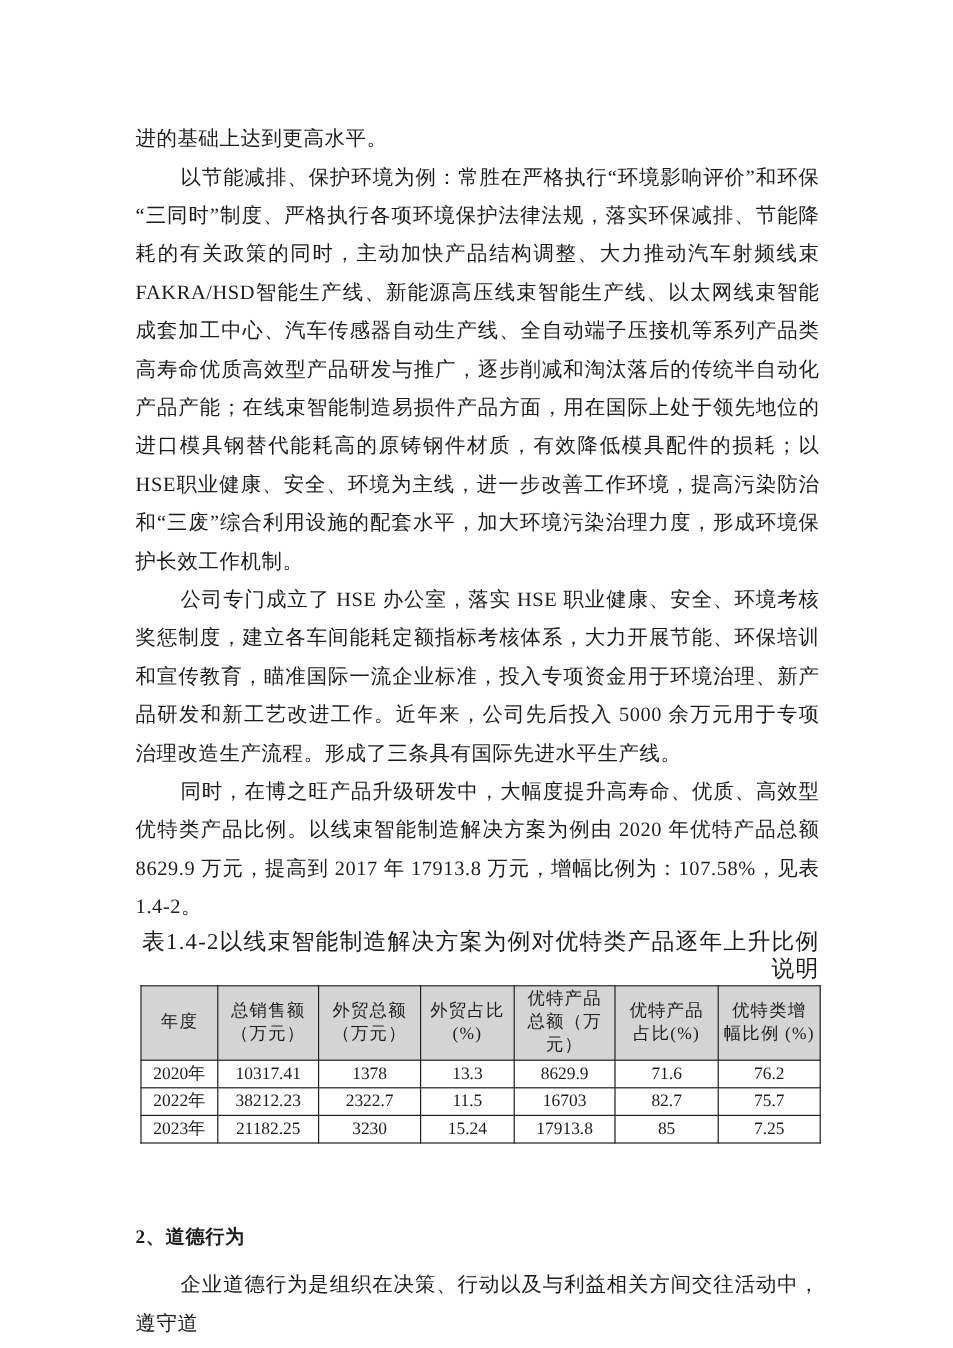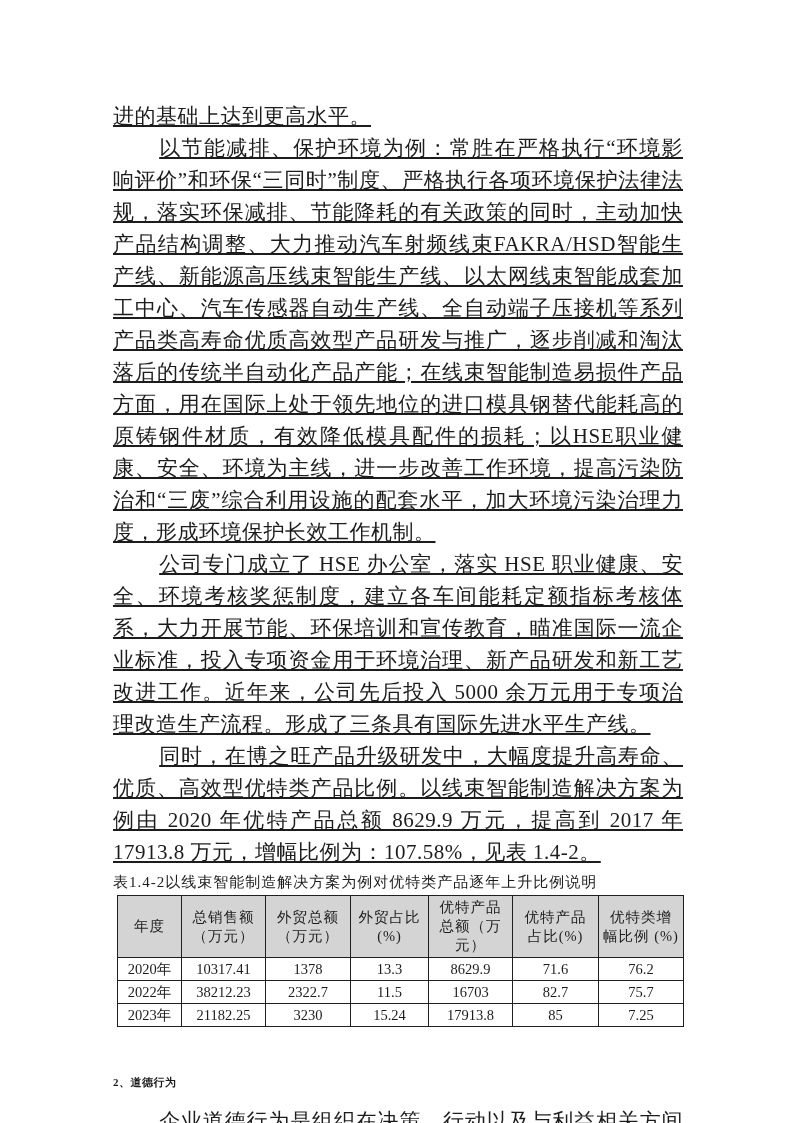--- a/index.html
+++ b/index.html
@@ -14,36 +14,35 @@
     margin: 0 auto;
     background: #ffffff;
     box-sizing: border-box;
     padding: 100px 111px 0 113px;
     font-family: "Liberation Serif", "DejaVu Serif", serif;
     color: #1c1c1c;
     overflow: hidden;
   }
   p.para {
     margin: 0;
-    font-size: 21px;
+    font-size: 17px;
     line-height: 32px;
     text-align: justify;
     text-justify: inter-ideograph;
     text-indent: 2.2em;
     letter-spacing: 0.5px;
-    text-decoration: underline;
   }
   p.para.no-indent {
     text-indent: 0;
   }
   .table-caption {
     margin-top: 3px;
-    font-size: 15px;
+    font-size: 19px;
     line-height: 22px;
-    text-align: left;
+    text-align: right;
     letter-spacing: 1px;
   }
   table.data-table {
     border-collapse: collapse;
     width: 566px;
     margin-left: 4px;
     margin-top: 2px;
     table-layout: fixed;
   }
   table.data-table th,
@@ -62,22 +61,22 @@
     height: 45px;
     line-height: 19px;
     letter-spacing: 1px;
   }
   table.data-table tbody td {
     height: 20px;
     line-height: 18px;
     background: #ffffff;
   }
   h3.section-heading {
-    margin: 42px 0 10px 0;
-    font-size: 11px;
+    margin: 66px 0 10px 0;
+    font-size: 16px;
     line-height: 26px;
     font-weight: bold;
     letter-spacing: 0.5px;
   }
 </style>
 </head>
 <body>
 
 <div class="page">
 

